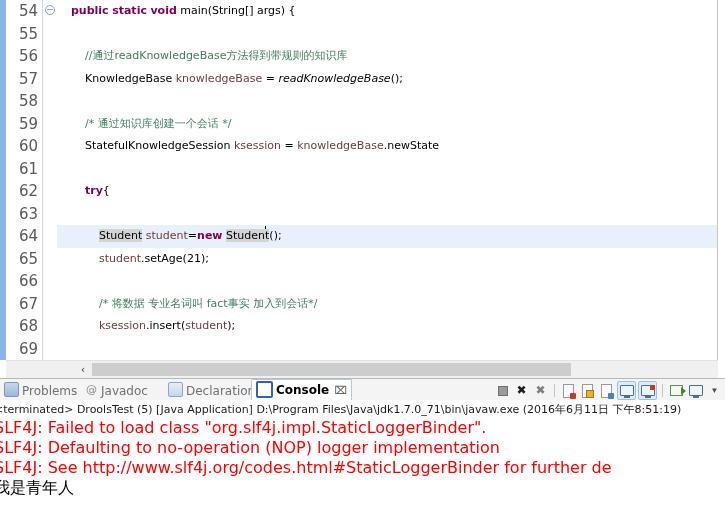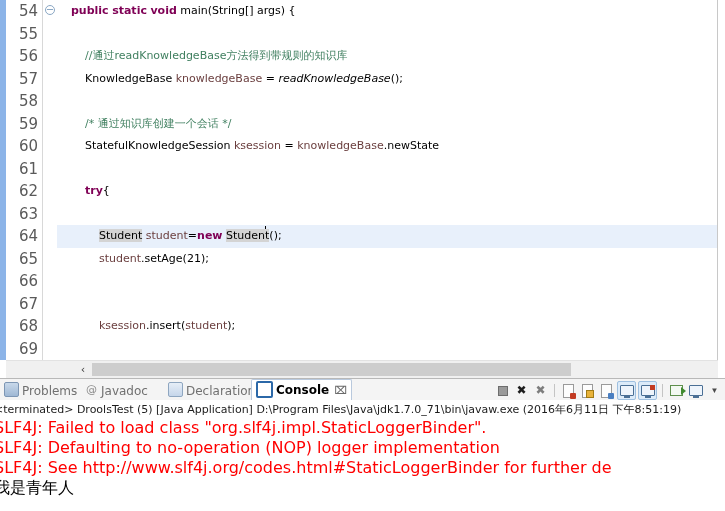--- a/index.html
+++ b/index.html
@@ -439,20 +439,21 @@
         <div class="line" style="top: 90px;"></div>
         <div class="line" style="top: 135px;"><span class="plain">        </span><span class="plain">StatefulKnowledgeSession </span><span class="local">ksession</span><span class="plain"> = </span><span class="local">knowledgeBase</span><span class="plain">.newState</span></div>
         <div class="line" style="top: 112.5px;"><span class="plain">        </span><span class="cmt">/* 通过知识库创建一个会话 */</span></div>
         <div class="line" style="top: 157.5px;"></div>
         <div class="line" style="top: 180px;"><span class="plain">        </span><span class="kw">try</span><span class="plain">{</span></div>
         <div class="line" style="top: 202.5px;"></div>
         <div class="cur-line-hl" style="top: 225px;"></div>
         <div class="line" style="top: 225px;"><span class="plain">            </span><span class="plain occ">Student</span><span class="plain"> </span><span class="local">student</span><span class="plain">=</span><span class="kw">new</span><span class="plain"> </span><span class="plain occ">Studen</span><span class="caret"></span><span class="plain occ">t</span><span class="plain">();</span></div>
         <div class="line" style="top: 247.5px;"><span class="plain">            </span><span class="local">student</span><span class="plain">.setAge(21);</span></div>
         <div class="line" style="top: 270px;"></div>
+        <div class="line" style="top: 292.5px;"><span class="plain">            </span><span class="cmt">/* 将数据 专业名词叫 fact事实 加入到会话*/</span></div>
         <div class="line" style="top: 315px;"><span class="plain">            </span><span class="local">ksession</span><span class="plain">.insert(</span><span class="local">student</span><span class="plain">);</span></div>
         <div class="line" style="top: 337.5px;"></div>
       </div>
     <div class="right-edge"></div>
 
     <div class="h-scroll">
       <div class="arrow-left">‹</div>
       <div class="thumb"></div>
     </div>
   </div>

